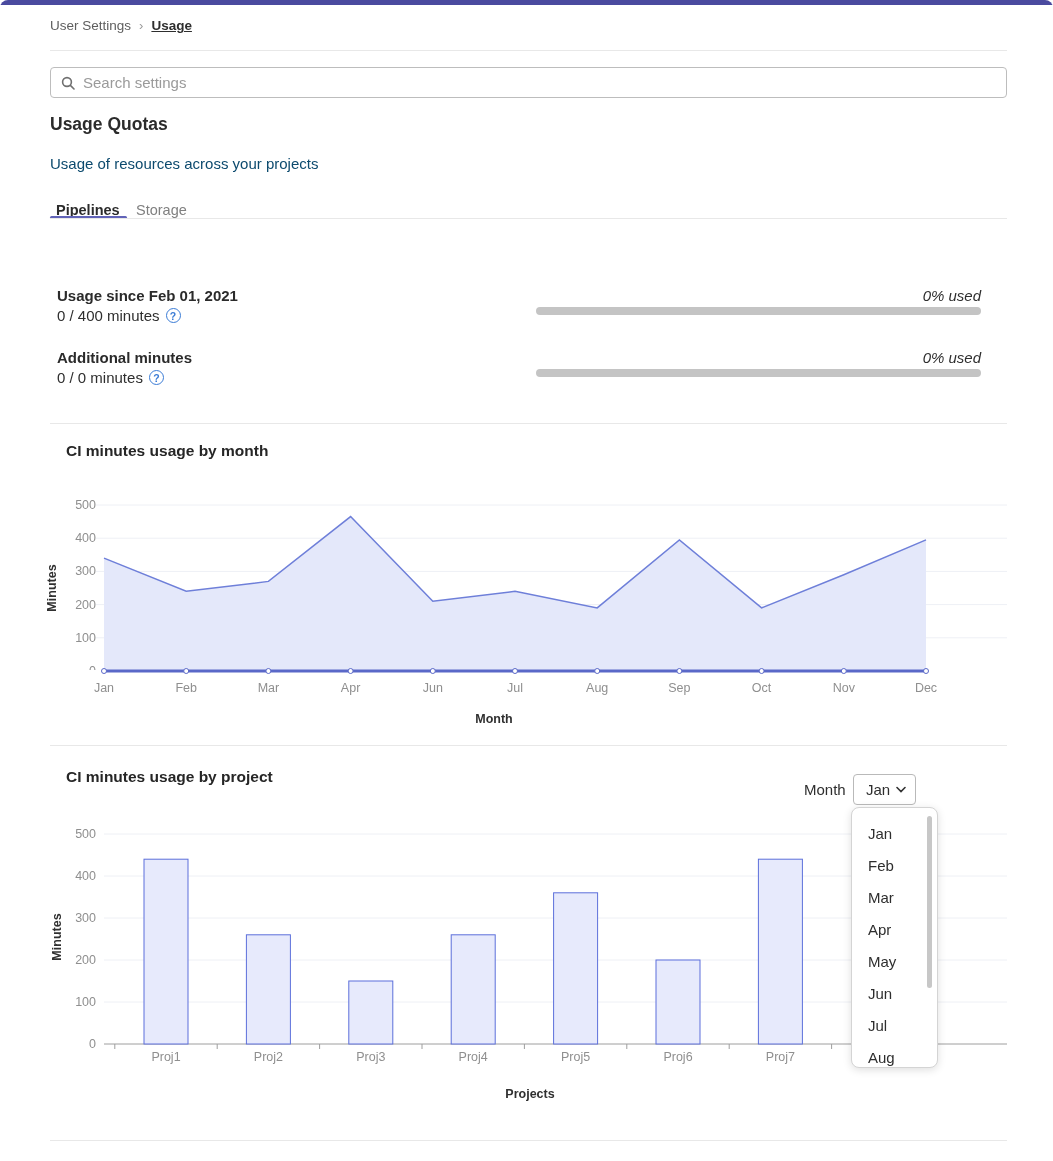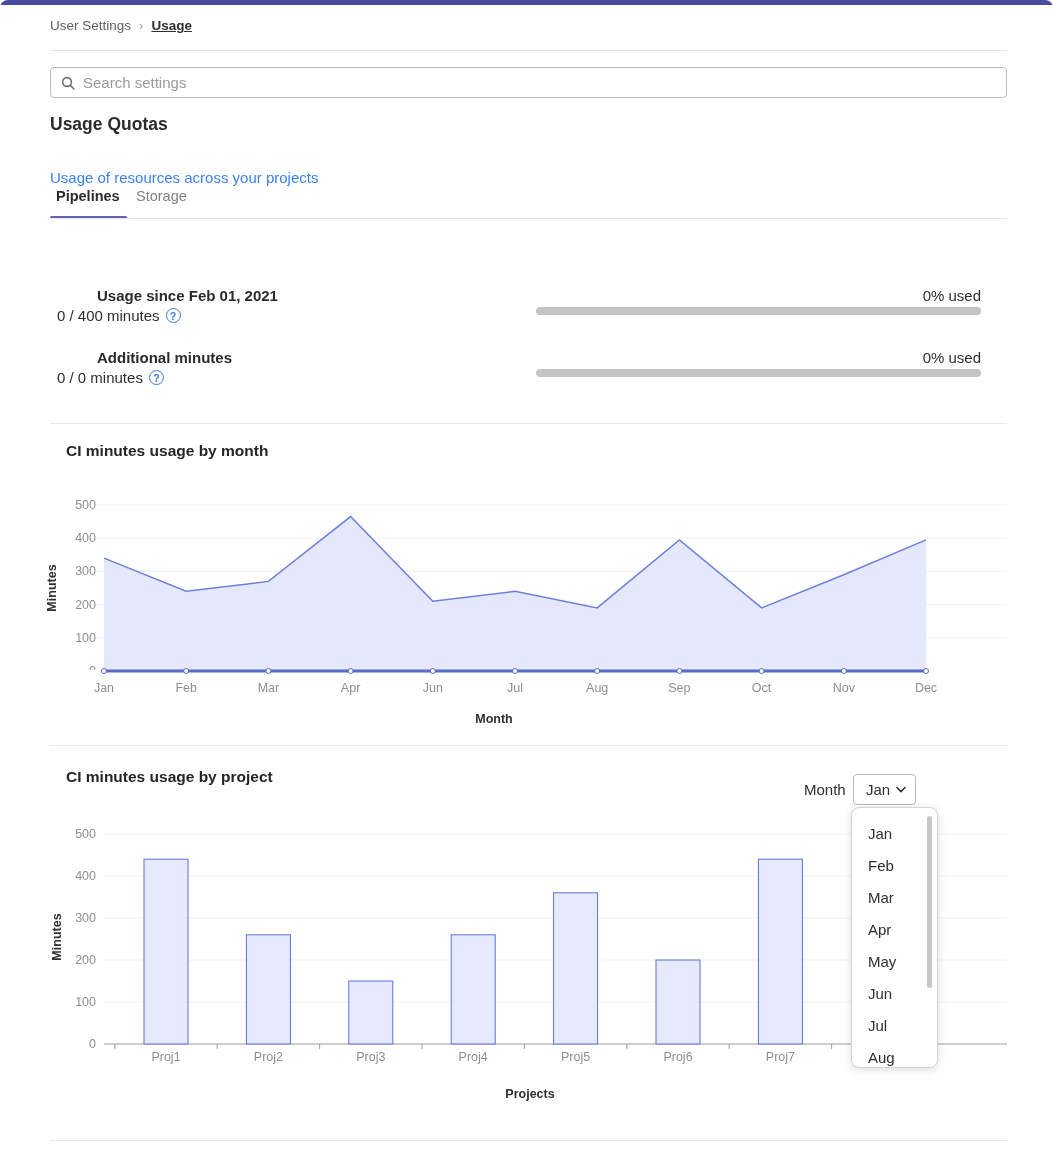--- a/index.html
+++ b/index.html
@@ -15,33 +15,33 @@
   .bc-sep { color:#9a9a9a; font-size:13px; }
   .bc-current { color:#2e2e2e; font-weight:700;text-decoration:underline; }
 
   .divider { height:1px; background:#e8e8e8; }
 
   .searchbox { left:50px; top:67px; width:957px; height:31px; border:1px solid #bdbdbd; border-radius:4px; display:flex; align-items:center; padding:0 10px; background:#fff; }
   .searchbox input { border:none; outline:none; flex:1; font-size:15px; margin-left:8px; color:#2e2e2e; font-family:"Liberation Sans", sans-serif; }
   .searchbox input::placeholder { color:#9a9a9a; }
 
   .page-title { left:50px; top:114px; font-size:17.5px; font-weight:700; color:#2b2b2b; }
-  .page-subtitle { left:50px; top:169px; font-size:15px; color:#3b82f6; }
+  .page-subtitle { left:50px; top:155px; font-size:15px; color:#0c4a6e; }
 
   .tabrow-border { left:50px; top:218px; width:957px; }
-  .tab { top:188px; font-size:14.5px; cursor:pointer; }
+  .tab { top:202px; font-size:14.5px; cursor:pointer; }
   .tab.active { color:#2b2b2b; font-weight:700; }
   .tab.inactive { color:#808080; }
   .tab-underline { left:50px; top:216px; width:77px; height:3px; background:#6163b8; border-radius:2px; }
 
   .buy-btn { left:822px; top:233px; height:31px; padding:0 14px; background:#3277d3; color:#fff; font-size:14.5px; border:none; border-radius:4px; cursor:pointer; font-family:"Liberation Sans", sans-serif; }
 
-  .usage-title { left:57px; font-size:15px; font-weight:700; color:#2b2b2b;margin-left:40px; }
+  .usage-title { left:57px; font-size:15px; font-weight:700; color:#2b2b2b; }
   .usage-value { left:57px; font-size:15px; color:#2e2e2e; display:flex; align-items:center; gap:6px; }
-  .pct-label { right:72px; font-size:15px; color:#2e2e2e; }
+  .pct-label { right:72px; font-size:15px; color:#2e2e2e;font-style:italic; }
   .progress { left:536px; width:445px; height:8px; background:#c4c4c4; border-radius:4px; overflow:hidden; }
   .progress .fill { height:100%; background:#1f75cb; width:0; }
 
   .help { display:inline-flex; align-items:center; justify-content:center; width:15px; height:15px; border:1.5px solid #3b7cd6; border-radius:50%; color:#3b7cd6; font-size:10.5px; font-weight:700; cursor:pointer; }
 
   .chart-title { left:66px; font-size:15.5px; font-weight:700; color:#262626; }
   .ylabel { width:120px; height:16px; text-align:center; font-size:12.5px; font-weight:700; color:#303030; transform:rotate(-90deg); }
   .ycol { width:50px; }
   .ylab { position:absolute; right:0; height:16px; line-height:16px; font-size:12.5px; color:#8f8f8f; }
   .xlabels { height:18px; }

